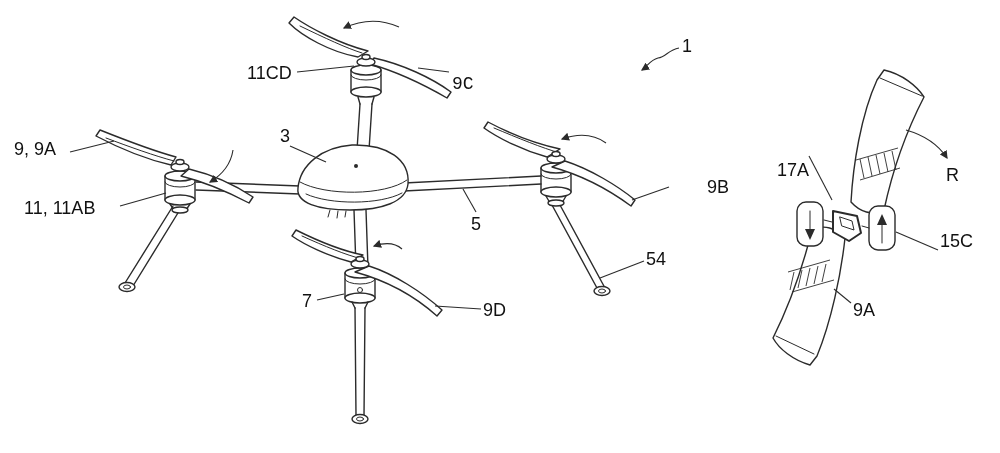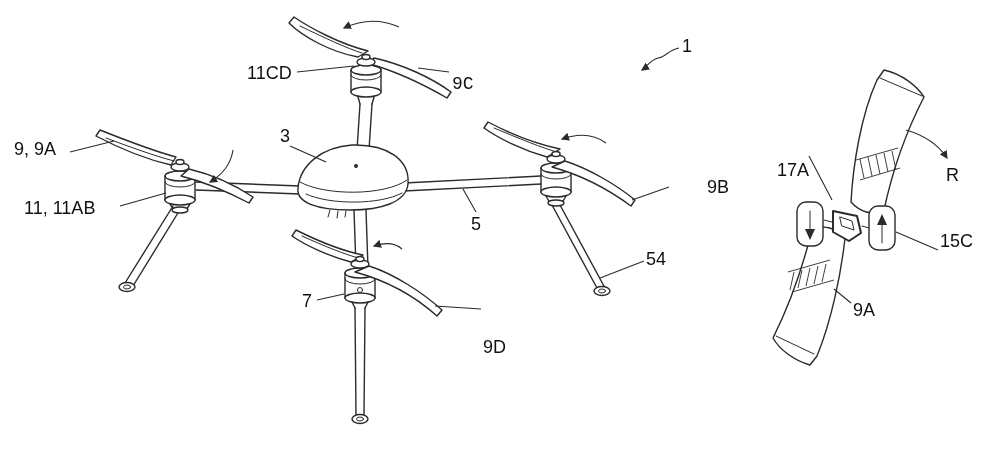--- a/index.html
+++ b/index.html
@@ -196,20 +196,20 @@
 
   <span class="ref-label" style="left:682px;top:37px;">1</span>
   <span class="ref-label" style="left:280px;top:127px;">3</span>
   <span class="ref-label" style="left:471px;top:215px;">5</span>
   <span class="ref-label" style="left:302px;top:292px;">7</span>
   <span class="ref-label" style="left:14px;top:140px;">9, 9A</span>
   <span class="ref-label" style="left:24px;top:199px;">11, 11AB</span>
   <span class="ref-label" style="left:247px;top:64px;">11CD</span>
   <span class="ref-label" style="left:452px;top:75px;font-family:Liberation Mono, monospace;">9C</span>
   <span class="ref-label" style="left:671px;top:178px;margin-left:36px;">9B</span>
-  <span class="ref-label" style="left:483px;top:301px;margin-top:37px;">9D</span>
+  <span class="ref-label" style="left:483px;top:301px;">9D</span>
   <span class="ref-label" style="left:646px;top:250px;">54</span>
   <span class="ref-label" style="left:777px;top:161px;">17A</span>
   <span class="ref-label" style="left:946px;top:166px;">R</span>
   <span class="ref-label" style="left:940px;top:232px;">15C</span>
   <span class="ref-label" style="left:853px;top:301px;text-align:center;">9A</span>
 
 </div>
 
 </body></html>

